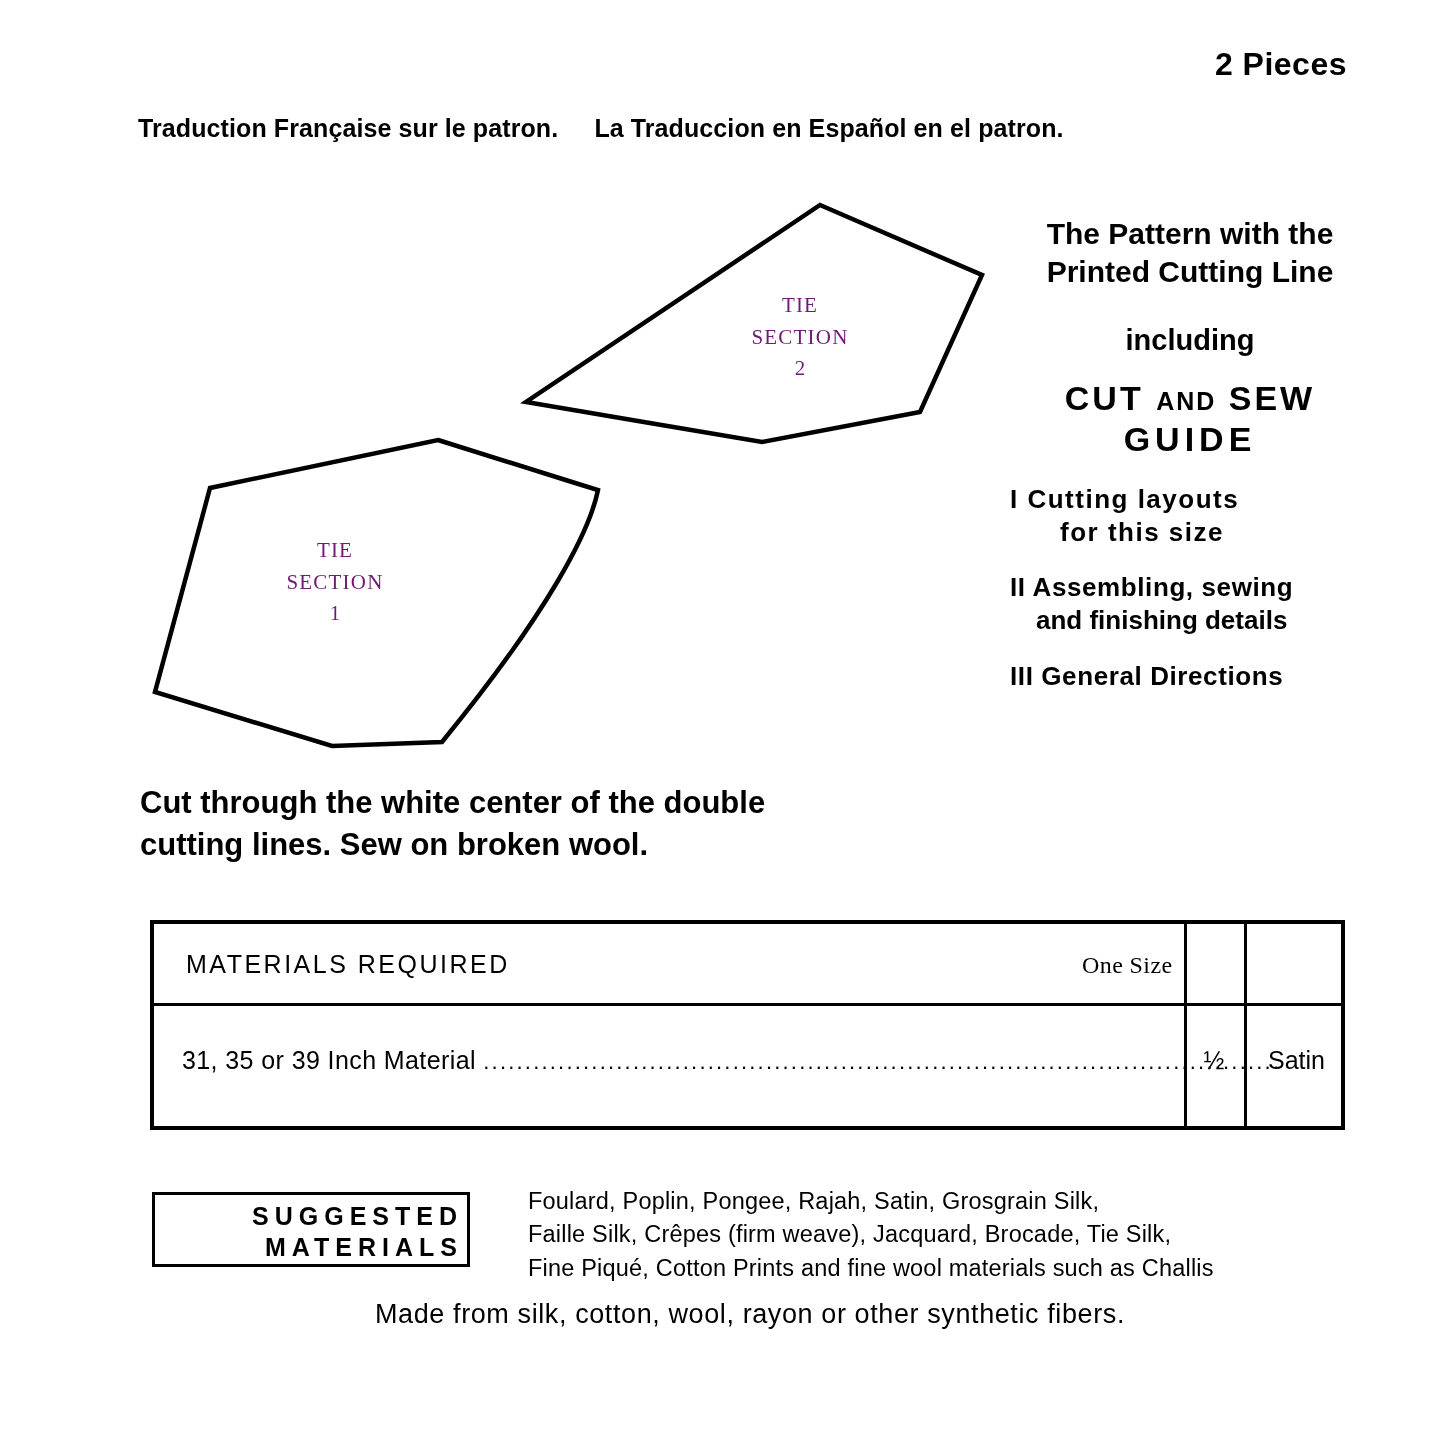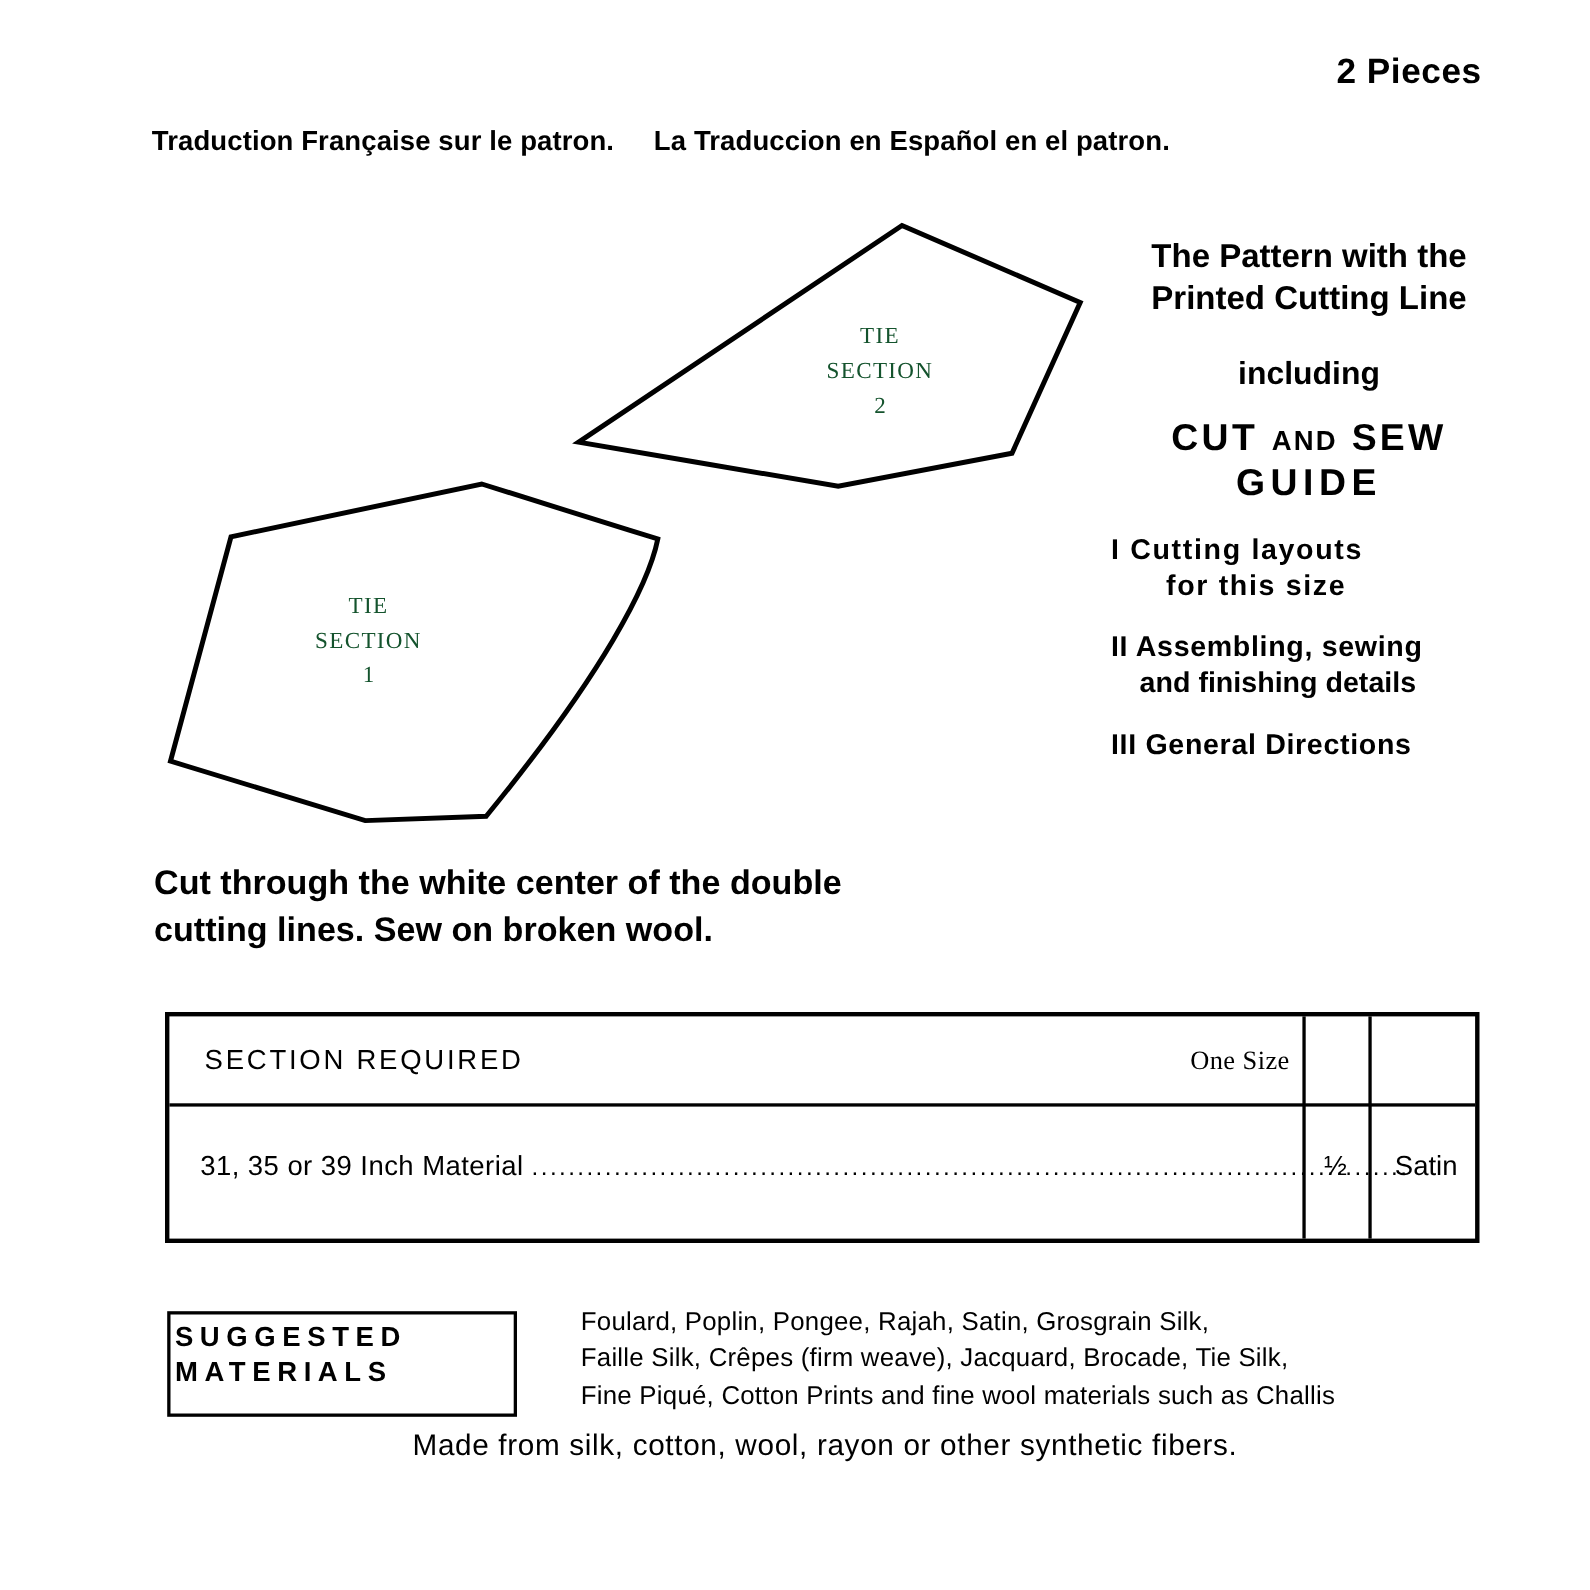--- a/index.html
+++ b/index.html
@@ -49,21 +49,21 @@
     width: 880px;
     height: 600px;
   }
   .piece-label {
     position: absolute;
     text-align: center;
     font-family: "Liberation Serif", serif;
     font-size: 21px;
     line-height: 1.5;
     letter-spacing: 1.2px;
-    color: #14532d;
+    color: #701a75;
   }
   .piece-label .num {
     letter-spacing: 0;
     font-size: 21px;
   }
   #label-piece-2 {
     left: 600px;
     top: 110px;
     width: 160px;
   }
@@ -211,22 +211,22 @@
   }
 
   
   .suggested-box {
     position: absolute;
     left: 152px;
     top: 1192px;
     width: 318px;
     border: 3px solid #000;
     box-sizing: border-box;
-    padding: 6px 4px 21px 4px;
-    text-align: left;
+    padding: 6px 4px 0 4px;
+    text-align: right;
   }
   .suggested-box .sb-line {
     display: block;
     font-size: 25px;
     font-weight: bold;
     letter-spacing: 6px;
     line-height: 1.25;
   }
   .materials-text {
     position: absolute;
@@ -316,21 +316,21 @@
         <span class="l2">and finishing details</span>
       </div>
       <div class="rc-item item3">
         <span class="l1">III General Directions</span>
       </div>
     </div>
   </div>
 
   <div class="material-table">
     <div class="mt-row-top">
-      <div class="mt-label">SECTION REQUIRED</div>
+      <div class="mt-label">MATERIALS REQUIRED</div>
     </div>
     <div class="mt-vline v1"></div>
     <div class="mt-vline v2"></div>
     <div class="mt-onesize" style="right:auto; left:928px;">One Size</div>
     <div class="mt-item">
       <span>31, 35 or 39 Inch Material</span>
       <span class="mt-dots">................................................................................................</span>
     </div>
     <div class="mt-amount">½</div>
     <div class="mt-unit">Satin</div>

